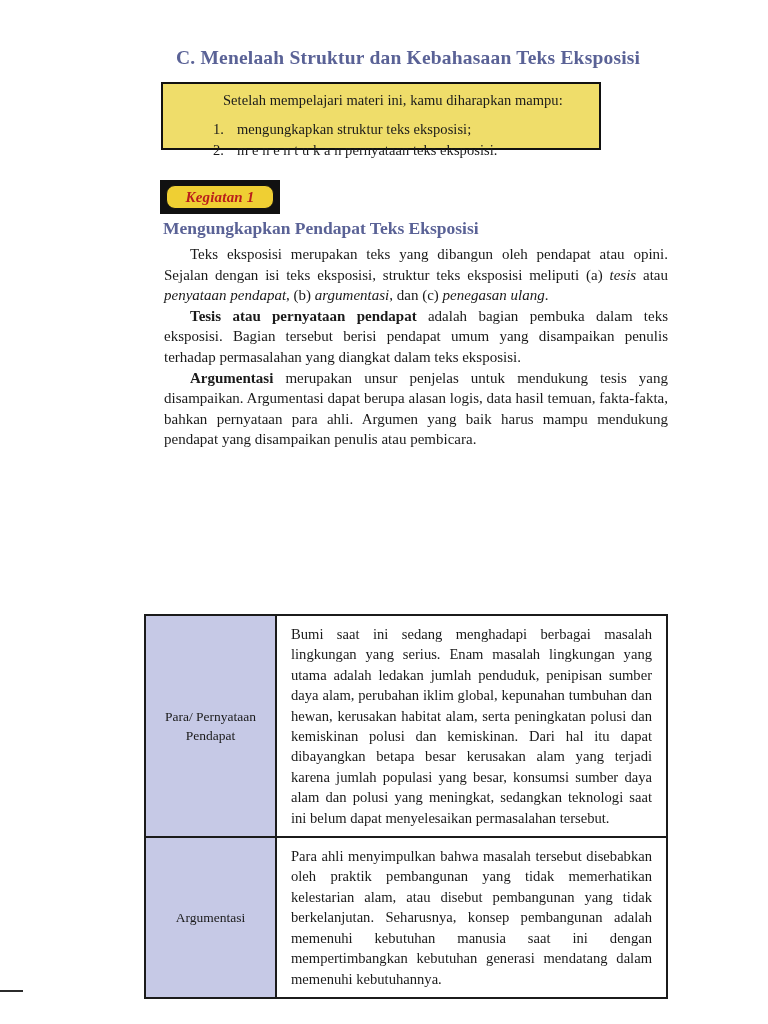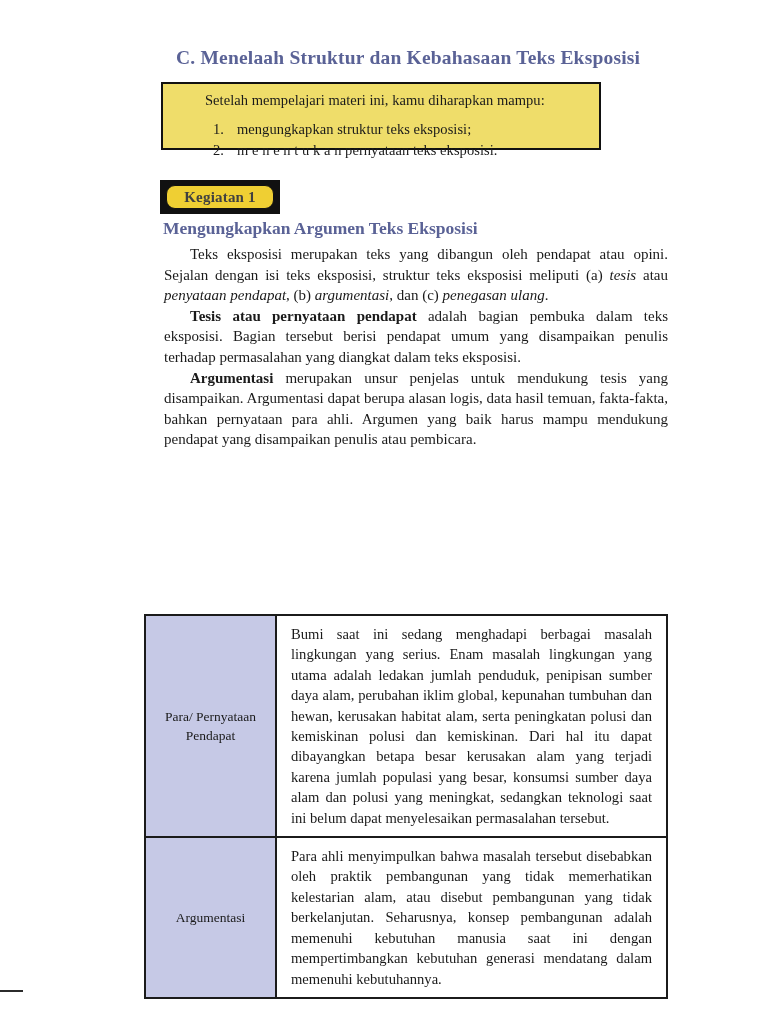--- a/index.html
+++ b/index.html
@@ -47,21 +47,21 @@
     height: 68px;
     background: #efdd6a;
     border: 2.5px solid #111111;
     box-sizing: border-box;
     padding: 6px 0 0 0;
   }
   .objective-intro {
     font-size: 14.5px;
     line-height: 21px;
     color: #1a1a1a;
-    padding-left: 42px;
+    padding-left: 60px;
     letter-spacing: 0.05px;
   }
   .objective-list {
     margin: 8px;
     padding: 0;
     list-style: none;
   }
   .objective-item {
     font-size: 14.5px;
     line-height: 21px;
@@ -95,22 +95,23 @@
     border-radius: 9px;
     display: flex;
     align-items: center;
     justify-content: center;
     box-sizing: border-box;
   }
   .activity-badge-label {
     font-family: "Liberation Serif", "DejaVu Serif", serif;
     font-weight: bold;
     font-size: 15px;
-    color: #404040;
+    color: #b91c1c;
     letter-spacing: 0.2px;
+    font-style: italic;
   }
 
   
   .sub-heading {
     position: absolute;
     left: 163px;
     top: 218px;
     width: 520px;
     font-family: "Liberation Serif", "DejaVu Serif", serif;
     font-weight: bold;
@@ -199,21 +200,21 @@
       </li>
     </ul>
   </div>
 
   <div class="activity-badge-frame">
     <div class="activity-badge-pill">
       <span class="activity-badge-label">Kegiatan 1</span>
     </div>
   </div>
 
-  <div class="sub-heading">Mengungkapkan  Argumen Teks Eksposisi</div>
+  <div class="sub-heading">Mengungkapkan  Pendapat Teks Eksposisi</div>
 
   <div class="body-copy">
     <p><span>Teks eksposisi merupakan  teks yang dibangun  oleh pendapat  atau opini. Sejalan dengan isi teks eksposisi, struktur teks eksposisi meliputi (a) </span><i>tesis</i><span> atau </span><i>penyataan pendapat</i><span>, (b) </span><i>argumentasi</i><span>, dan (c) </span><i>penegasan ulang</i><span>.</span></p>
     <p><b>Tesis atau pernyataan  pendapat</b><span> adalah bagian pembuka dalam teks eksposisi. Bagian tersebut  berisi pendapat  umum yang   disampaikan penulis terhadap  permasalahan  yang diangkat dalam teks eksposisi.</span></p>
     <p><b>Argumentasi</b><span> merupakan  unsur penjelas untuk  mendukung tesis yang disampaikan. Argumentasi dapat berupa alasan logis, data hasil temuan, fakta-fakta,  bahkan  pernyataan  para  ahli. Argumen  yang  baik  harus mampu  mendukung pendapat yang disampaikan penulis atau pembicara.</span></p>
   </div>
 
   <table class="structure-table">
     <tbody>
       <tr>

